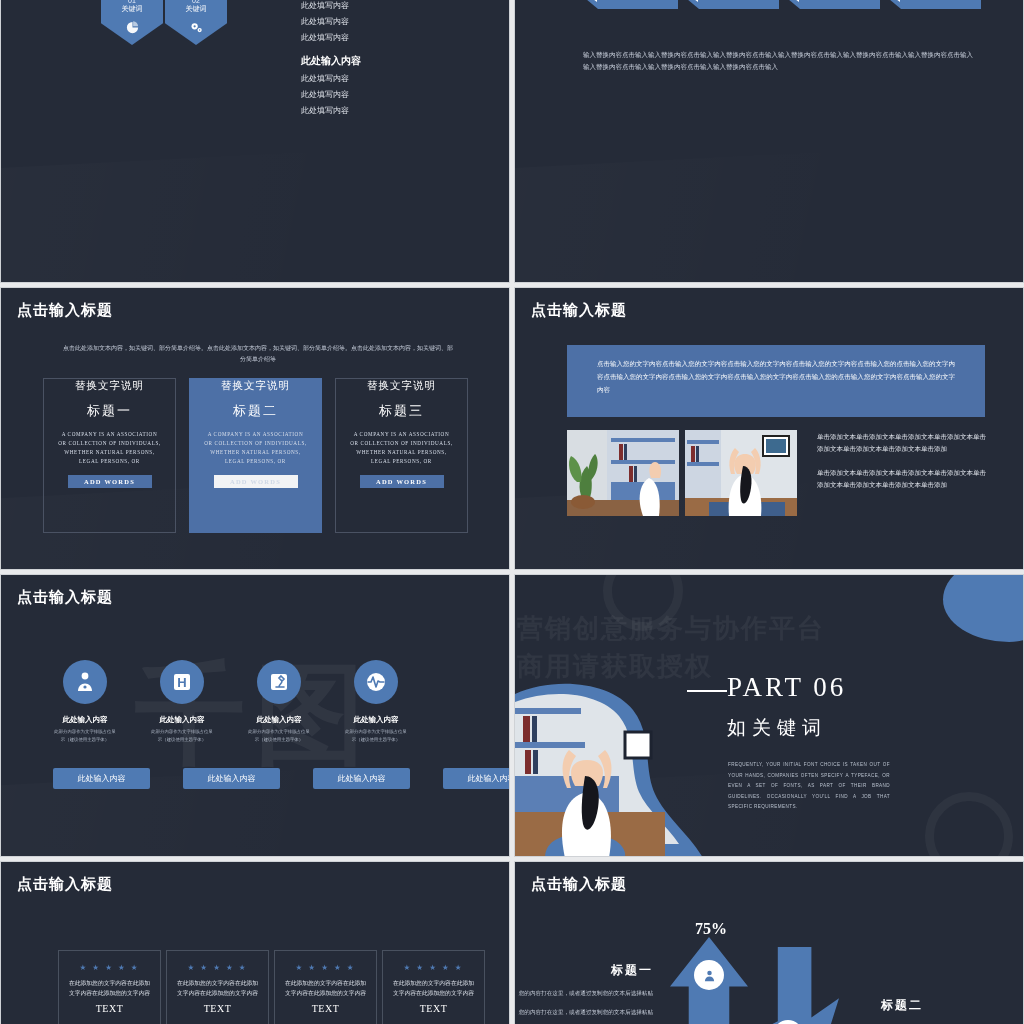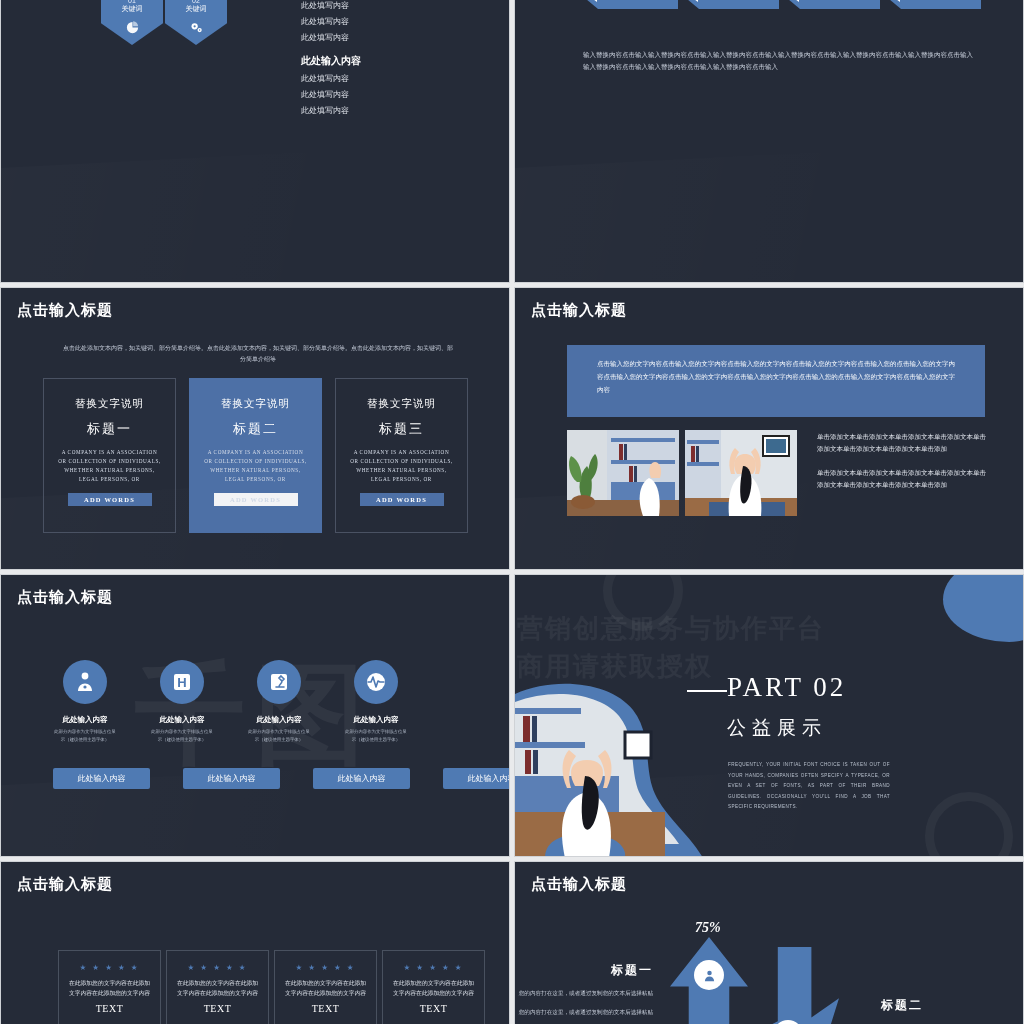--- a/index.html
+++ b/index.html
@@ -17,21 +17,21 @@
   .r1l-list{position:absolute;left:300px;top:0px;color:#dfe3ea;font-size:8px;line-height:16px;font-family:"Liberation Serif",serif;}
   .r1l-list .h{font-weight:bold;color:#fff;font-size:10px;margin-top:7px;margin-bottom:2px;}
   
   .r1r-arrows{position:absolute;left:65px;top:-22px;display:flex;gap:3px;}
   .arw{width:98px;height:30px;background:#4f7ab3;position:relative;clip-path:polygon(18px 0,100% 0,100% 100%,18px 100%,0 50%);display:flex;align-items:center;justify-content:center;}
   .arw .tri{position:absolute;left:6px;top:50%;transform:translateY(-50%);width:0;height:0;border-top:8px solid transparent;border-bottom:8px solid transparent;border-right:11px solid #fff;}
   .r1r-para{position:absolute;left:68px;top:48px;width:390px;color:#cfd6e2;font-size:6.5px;line-height:12px;text-align:justify;}
   
   .r2l-sub{position:absolute;left:62px;top:55px;width:390px;text-align:center;color:#c6cdda;font-size:6px;line-height:11px;}
   .cards{position:absolute;left:42px;top:90px;display:flex;gap:13px;}
-  .card{width:133px;height:155px;border:1px solid #4a5263;box-sizing:border-box;display:flex;flex-direction:column;align-items:center;padding-top:18px;}
+  .card{width:133px;height:155px;border:1px solid #4a5263;box-sizing:border-box;display:flex;flex-direction:column;align-items:center;}
   .card.hl{background:#4d70a6;border-color:#4d70a6;}
   .card .c1{color:#fff;font-family:"Liberation Serif",serif;font-size:10.5px;letter-spacing:1px;}
   .card .c2{color:#fff;font-family:"Liberation Serif",serif;font-size:13px;letter-spacing:2px;margin-top:9px;}
   .card .c3{color:#d7deea;font-family:"Liberation Serif",serif;font-size:5.2px;line-height:9px;letter-spacing:.6px;text-align:center;margin-top:10px;width:104px;}
   .card .cbtn{margin-top:9px;width:84px;height:13px;background:#4d70a6;color:#fff;font-size:6.5px;font-weight:bold;letter-spacing:1.2px;display:flex;align-items:center;justify-content:center;font-family:"Liberation Serif",serif;}
   .card.hl .cbtn{background:#f2f3f5;color:#cfd8e6;}
   
   .r2r-panel{position:absolute;left:52px;top:57px;width:418px;height:72px;background:#4d70a6;box-sizing:border-box;padding:12px 30px;}
   .r2r-panel p{margin:0;color:#fff;font-size:6.5px;line-height:13px;text-align:justify;}
   .ph{position:absolute;top:142px;width:112px;height:86px;overflow:hidden;background:#cfd6dd;}
@@ -65,21 +65,21 @@
   .rib .box{border:1px solid #49515f;border-bottom:none;height:80px;box-sizing:border-box;display:flex;flex-direction:column;align-items:center;padding-top:12px;}
   .rib .stars{color:#4f7ab3;font-size:7.5px;letter-spacing:2px;}
   .rib .rt{color:#dfe4ec;font-size:5.8px;line-height:10px;text-align:center;margin-top:6px;width:82px;}
   .rib .tx{color:#fff;font-family:"Liberation Serif",serif;font-weight:normal;font-size:10px;margin-top:5px;letter-spacing:.5px;}
   
   .up-arrow{position:absolute;left:155px;top:75px;width:78px;height:130px;background:#4f7ab3;clip-path:polygon(50% 0,100% 38%,76% 38%,76% 100%,24% 100%,24% 38%,0 38%);}
   .dn-arrow{position:absolute;left:228px;top:85px;width:120px;height:128px;background:#4f7ab3;clip-path:polygon(29% 0,57% 0,57% 55%,80% 40%,60% 100%,0 72%,29% 58%);}
   .badge{position:absolute;width:30px;height:30px;border-radius:50%;background:#fff;display:flex;align-items:center;justify-content:center;color:#4f7ab3;}
   .badge.b1{left:179px;top:98px;}
   .badge.b2{left:258px;top:158px;}
-  .pct{position:absolute;color:#fff;font-style:italic;font-weight:bold;font-family:"Liberation Serif",serif;font-size:14px;}
+  .pct{position:absolute;color:#fff;font-weight:bold;font-family:"Liberation Serif",serif;font-size:16px;}
   .pct.p75{left:180px;top:58px;}
   .side{position:absolute;width:150px;}
   .side.left{left:0px;top:100px;text-align:right;padding-right:12px;box-sizing:border-box;}
   .side.right{right:4px;top:135px;text-align:left;padding-left:12px;box-sizing:border-box;}
   .side .sh{color:#fff;font-family:"Liberation Serif",serif;font-weight:bold;font-size:12px;letter-spacing:2px;}
   .side p{margin:9px 0 0;color:#c9d0dc;font-size:5.6px;line-height:10px;}
 </style>
 </head>
 <body>
 
@@ -299,22 +299,22 @@
         <rect x="0" y="132" width="150" height="46" fill="#9a6b45"></rect>
         <path d="M30 178c0-16 14-24 40-24s42 10 40 24z" fill="#4f7ab3"></path>
         <path d="M50 178c-8-36 0-62 22-66 20 4 28 30 22 66z" fill="#fff"></path>
         <path d="M60 106c-8-14-4-26 12-26s20 12 12 26z" fill="#f3cdb0"></path>
         <path d="M52 108c-8-18-4-32 2-38l7 6c-6 8-9 20-5 32z" fill="#f3cdb0"></path>
         <path d="M92 108c8-18 4-32-2-38l-7 6c6 8 9 20 5 32z" fill="#f3cdb0"></path>
         <path d="M70 96c10 0 16 12 13 32-3 20-12 28-15 16-3-14 0-36 2-48z" fill="#15161c"></path>
       </svg>
     </div>
     <div class="p3-line"></div>
-    <div class="p3-part">PART  02</div>
-    <div class="p3-cn">公益展示</div>
+    <div class="p3-part">PART  06</div>
+    <div class="p3-cn">如关键词</div>
     <div class="p3-en">FREQUENTLY, YOUR INITIAL FONT CHOICE IS TAKEN OUT OF YOUR HANDS, COMPANIES OFTEN SPECIFY A TYPEFACE, OR EVEN A SET OF FONTS, AS PART OF THEIR BRAND GUIDELINES. OCCASIONALLY YOU'LL FIND A JOB THAT SPECIFIC REQUIREMENTS.</div>
   </div>
 
   <div class="slide">
 
     <div class="stitle">点击输入标题</div>
     <div class="ribs">
       <div class="rib">
         <div class="box">
           <div class="stars">★ ★ ★ ★ ★</div>

